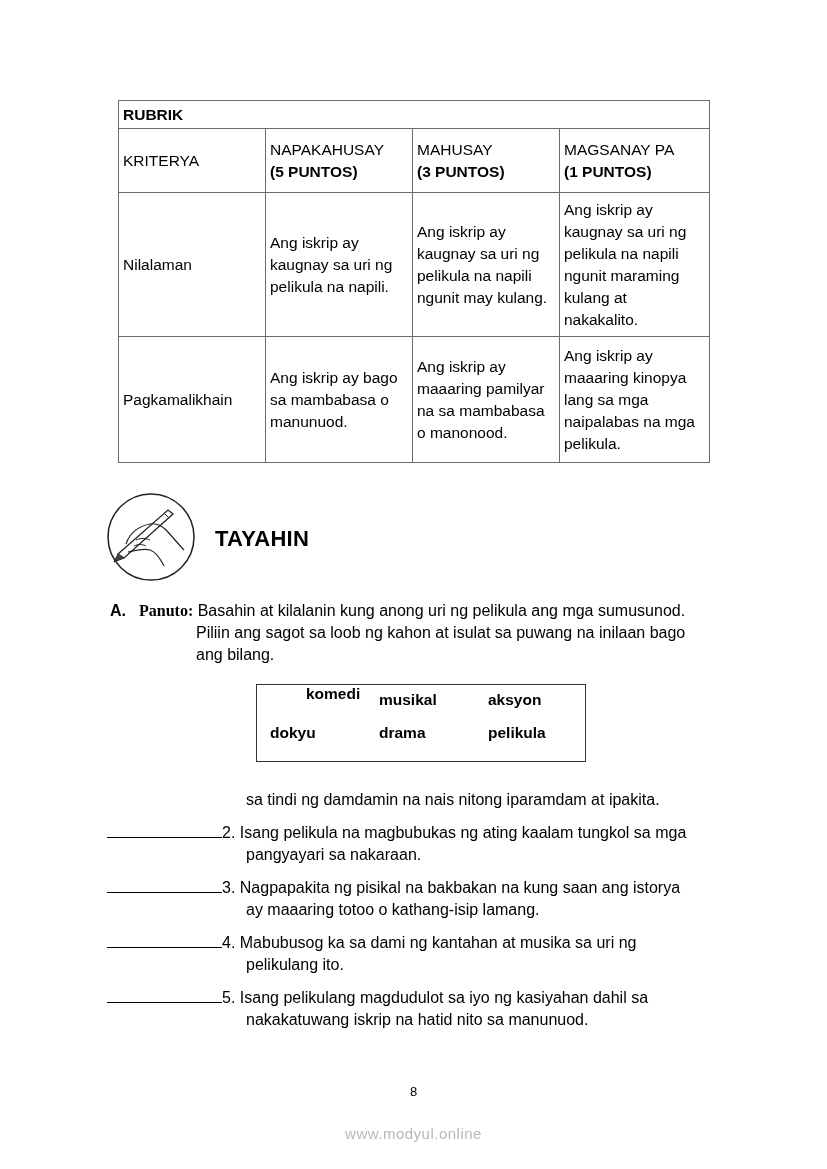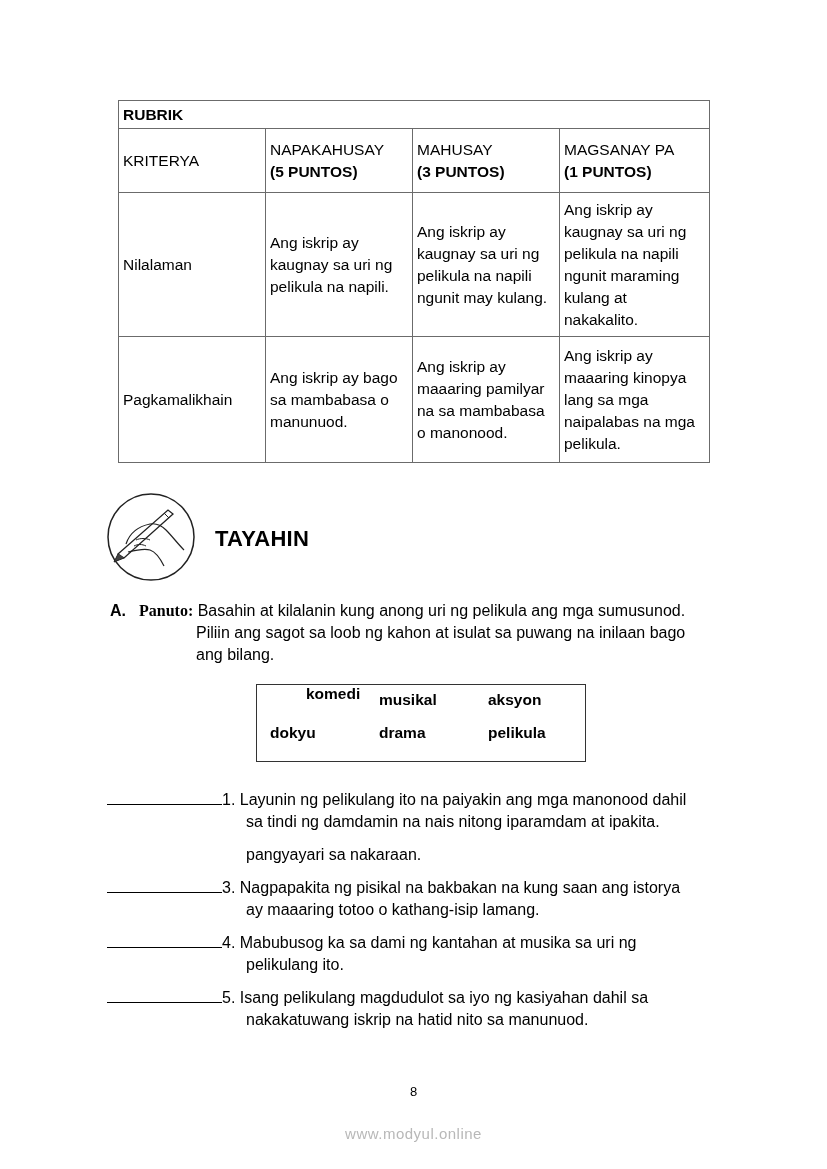--- a/index.html
+++ b/index.html
@@ -124,24 +124,24 @@
   <span class="cell" style="left:13px; top:0;margin-left:36px;">komedi</span>
   <span class="cell" style="left:122px; top:6px;">musikal</span>
   <span class="cell" style="left:231px; top:6px;">aksyon</span>
   <span class="cell" style="left:13px; top:39px;">dokyu</span>
   <span class="cell" style="left:122px; top:39px;">drama</span>
   <span class="cell" style="left:231px; top:39px;">pelikula</span>
 </div>
 
 <div class="items">
   <div class="item">
-    <div><span class="blank"></span><span>1. Layunin ng pelikulang ito na paiyakin ang mga manonood dahil</span></div>
     <div class="cont">sa tindi ng damdamin na nais nitong iparamdam at ipakita.</div>
   </div>
   <div class="item">
+    <div><span class="blank"></span><span>2. Isang pelikula na magbubukas ng ating kaalam tungkol sa mga</span></div>
     <div class="cont">pangyayari sa nakaraan.</div>
   </div>
   <div class="item">
     <div><span class="blank"></span><span>3. Nagpapakita ng pisikal na bakbakan na kung saan ang istorya</span></div>
     <div class="cont">ay maaaring totoo o kathang-isip lamang.</div>
   </div>
   <div class="item">
     <div><span class="blank"></span><span>4. Mabubusog ka sa dami ng kantahan at musika sa uri ng</span></div>
     <div class="cont">pelikulang ito.</div>
   </div>

